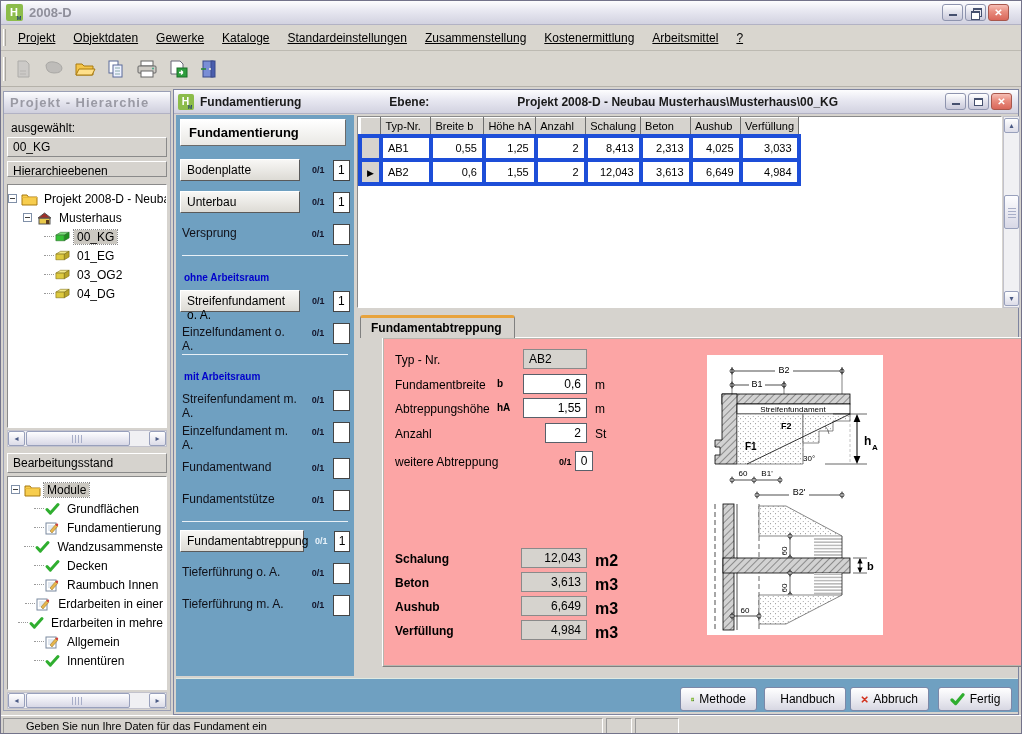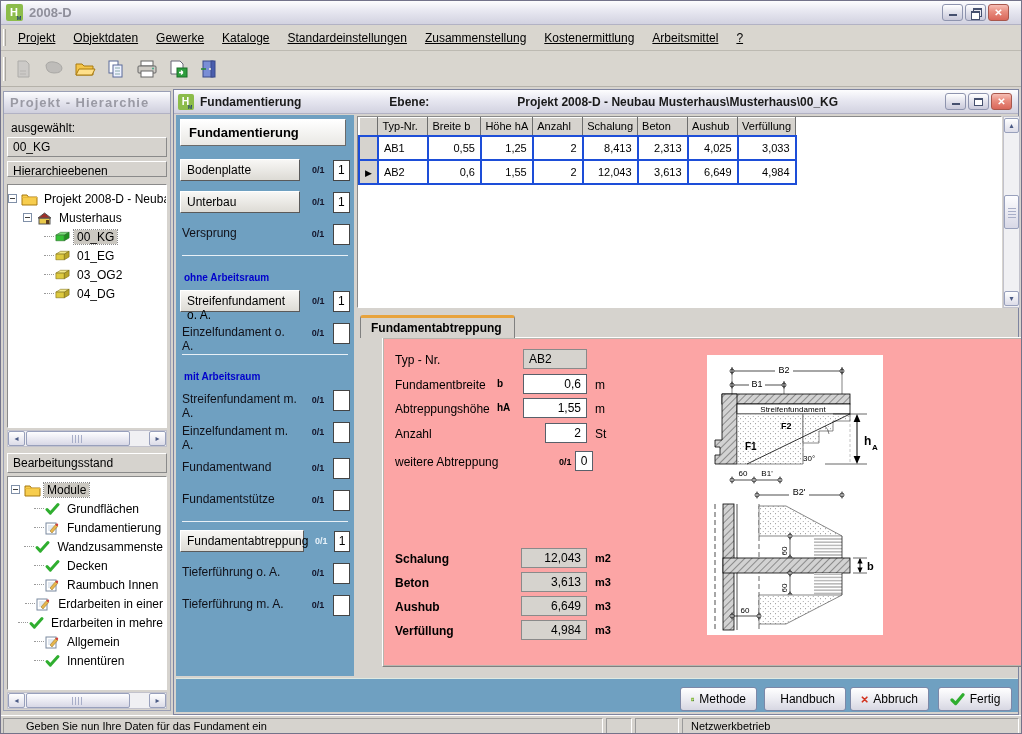--- a/index.html
+++ b/index.html
@@ -83,21 +83,21 @@
   .cntbox { width:18px; height:21px; background:#fff; border:1px solid #444; font-size:12px;
     display:flex; align-items:center; justify-content:center; margin-left:2px; }
   .sep { height:1px; background:#e8f0f6; margin:4px 2px 8px 2px; }
   .subhead { color:#0000cc; font-size:10px; margin:16px 0 7px 4px; font-weight:bold; }
 
   
   .gridwrap { background:#fff; border:1px solid; border-color:#8a8a8a #fff #fff #8a8a8a; }
   table.grid { border-collapse:collapse; table-layout:fixed; }
   table.grid th { background:#d6d3ce; border:1px solid; border-color:#fdfdfd #6e6e6e #6e6e6e #fdfdfd;
     font-weight:normal; font-size:11px; text-align:left; padding:1px 4px; height:18px; white-space:nowrap; overflow:hidden;}
-  table.grid td { border:2px solid #1d4ed8; font-size:11px; padding:1px 5px; height:24px;
+  table.grid td { border:4px solid #1d4ed8; font-size:11px; padding:1px 5px; height:24px;
     white-space:nowrap; overflow:hidden; }
   td.num { text-align:right; }
   th.selcol, td.selcol { width:13px; padding:0; background:#d6d3ce;
     border-color:#fdfdfd #6e6e6e #6e6e6e #fdfdfd; text-align:center; }
   .rowmark { font-size:9px; line-height:1; color:#000; }
 
   .vscroll { display:flex; flex-direction:column; align-items:center; justify-content:space-between;
     background:#f0f0f3; border:1px solid #c2c2cc; padding:1px; }
 
   
@@ -108,21 +108,21 @@
     box-shadow:0 0 0 1px #b8b5ae inset;margin-left:24px; }
   .flabel { font-size:12px; }
   .fsym { font-size:10px; font-weight:bold; }
   .ffield { border:1px solid #58606a; background:#fff; font-size:12px; text-align:right;
     padding:2px 5px; height:20px; }
   .ffield.ro { background:#d6d3ce; text-align:left; border-color:#8a8a8a; }
   .funit { font-size:12px; }
   .res-label { font-weight:bold; font-size:12px; }
   .res-field { border:1px solid #8a8a8a; background:#d6d3ce; font-size:12px; text-align:right;
     padding:2px 5px; height:20px; }
-  .res-unit { font-weight:bold; font-size:11px; }
+  .res-unit { font-weight:bold; font-size:16px; }
 
   
   .band { background:#6fa0c1; border-top:1px solid #dfe9e2; display:flex; align-items:center; }
   .dlgbtn { height:24px; border:1px solid #7c88a8; border-radius:3px;
     background:linear-gradient(180deg,#ffffff,#ececf2 50%,#d7d7e2);
     display:flex; align-items:center; justify-content:center; gap:5px;
     font-size:12px; padding:0 10px; position:absolute; top:8px; }
 
   
   .statusbar { background:#d6d3ce; border-top:1px solid #fff; }
@@ -754,18 +754,15 @@
       </div>
     </div>
   </div>
 
   <div class="abs statusbar" style="left:0;top:714px;width:1020px;height:19px;">
     <div class="spanel" style="left:2px;width:600px;padding-left:22px;">
       <span>Geben Sie nun Ihre Daten für das Fundament ein</span>
     </div>
     <div class="spanel" style="left:605px;width:26px;"></div>
     <div class="spanel" style="left:634px;width:44px;"></div>
-    <div class="spanel" style="left:681px;width:337px;padding-left:8px;">
-      <span>Netzwerkbetrieb</span>
-    </div>
   </div>
 
 </div>
 
 </body></html>

